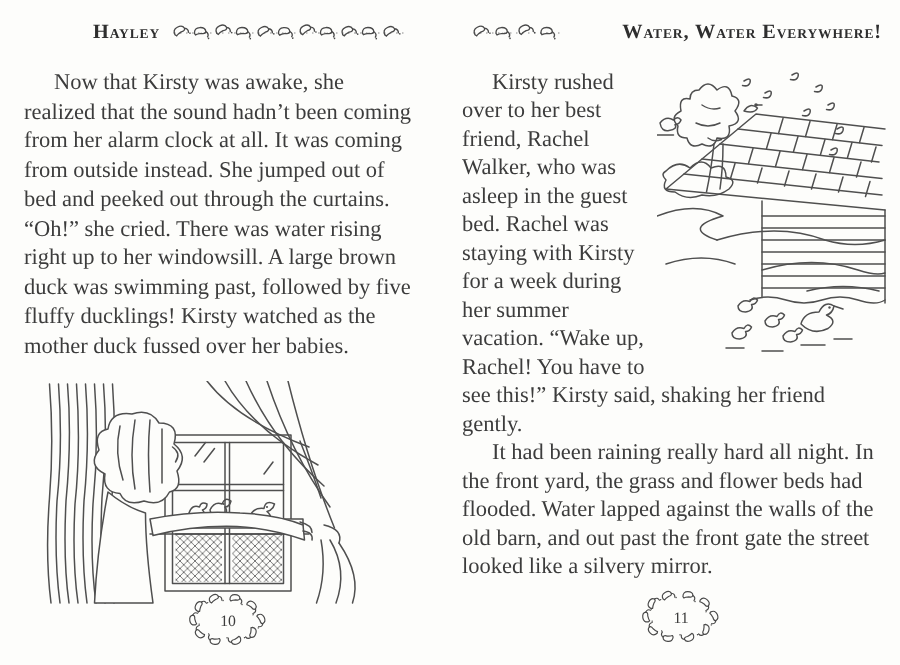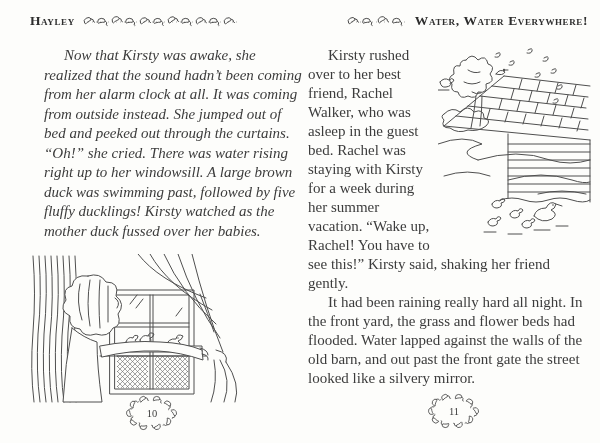--- a/index.html
+++ b/index.html
@@ -6,26 +6,26 @@
   body{width:600px;height:443px;overflow:hidden;background:#fdfdfb;}
   .spread{position:relative;display:flex;width:600px;height:443px;background:#fdfdfb;
           font-family:"Liberation Serif", serif;color:#3c3c3c;}
   .page{position:relative;width:300px;height:443px;}
 
   
   .page-header{position:absolute;top:13px;display:flex;align-items:center;gap:7px;height:16px;}
   .page-header.left{left:30px;}
   .page-header.right{right:12px;justify-content:flex-end;}
   .running-title{font-size:13.5px;font-weight:700;font-variant:small-caps;
-                 letter-spacing:.6px;color:#2e2e2e;white-space:nowrap;}
+                 letter-spacing:.6px;color:#2e2e2e;white-space:nowrap;margin-left:32px;}
 
   
   .body-text{position:absolute;font-size:15px;line-height:19.5px;text-align:left;}
   .body-text p{margin:0;text-indent:20px;}
-  .body-text.left-col{left:44px;top:46px;width:262px;font-style:italic;}
+  .body-text.left-col{left:16px;top:46px;width:262px;}
   .body-text.right-col{left:308px;top:46px;width:284px;line-height:19px;position:absolute;}
   .page.rp .body-text.right-col{left:8px;}
 
   
   .illo-left{position:absolute;left:30px;top:254px;width:238px;height:150px;}
   .flood-float{float:right;width:154px;height:194px;margin:2px 0 2px 4px;}
 
   svg.lineart{stroke:#4f4f4f;fill:none;stroke-width:1;stroke-linecap:round;stroke-linejoin:round;}
   svg.lineart .paperfill{fill:#fdfdfb;}
   svg.lineart .dot{fill:#4f4f4f;stroke:none;}

